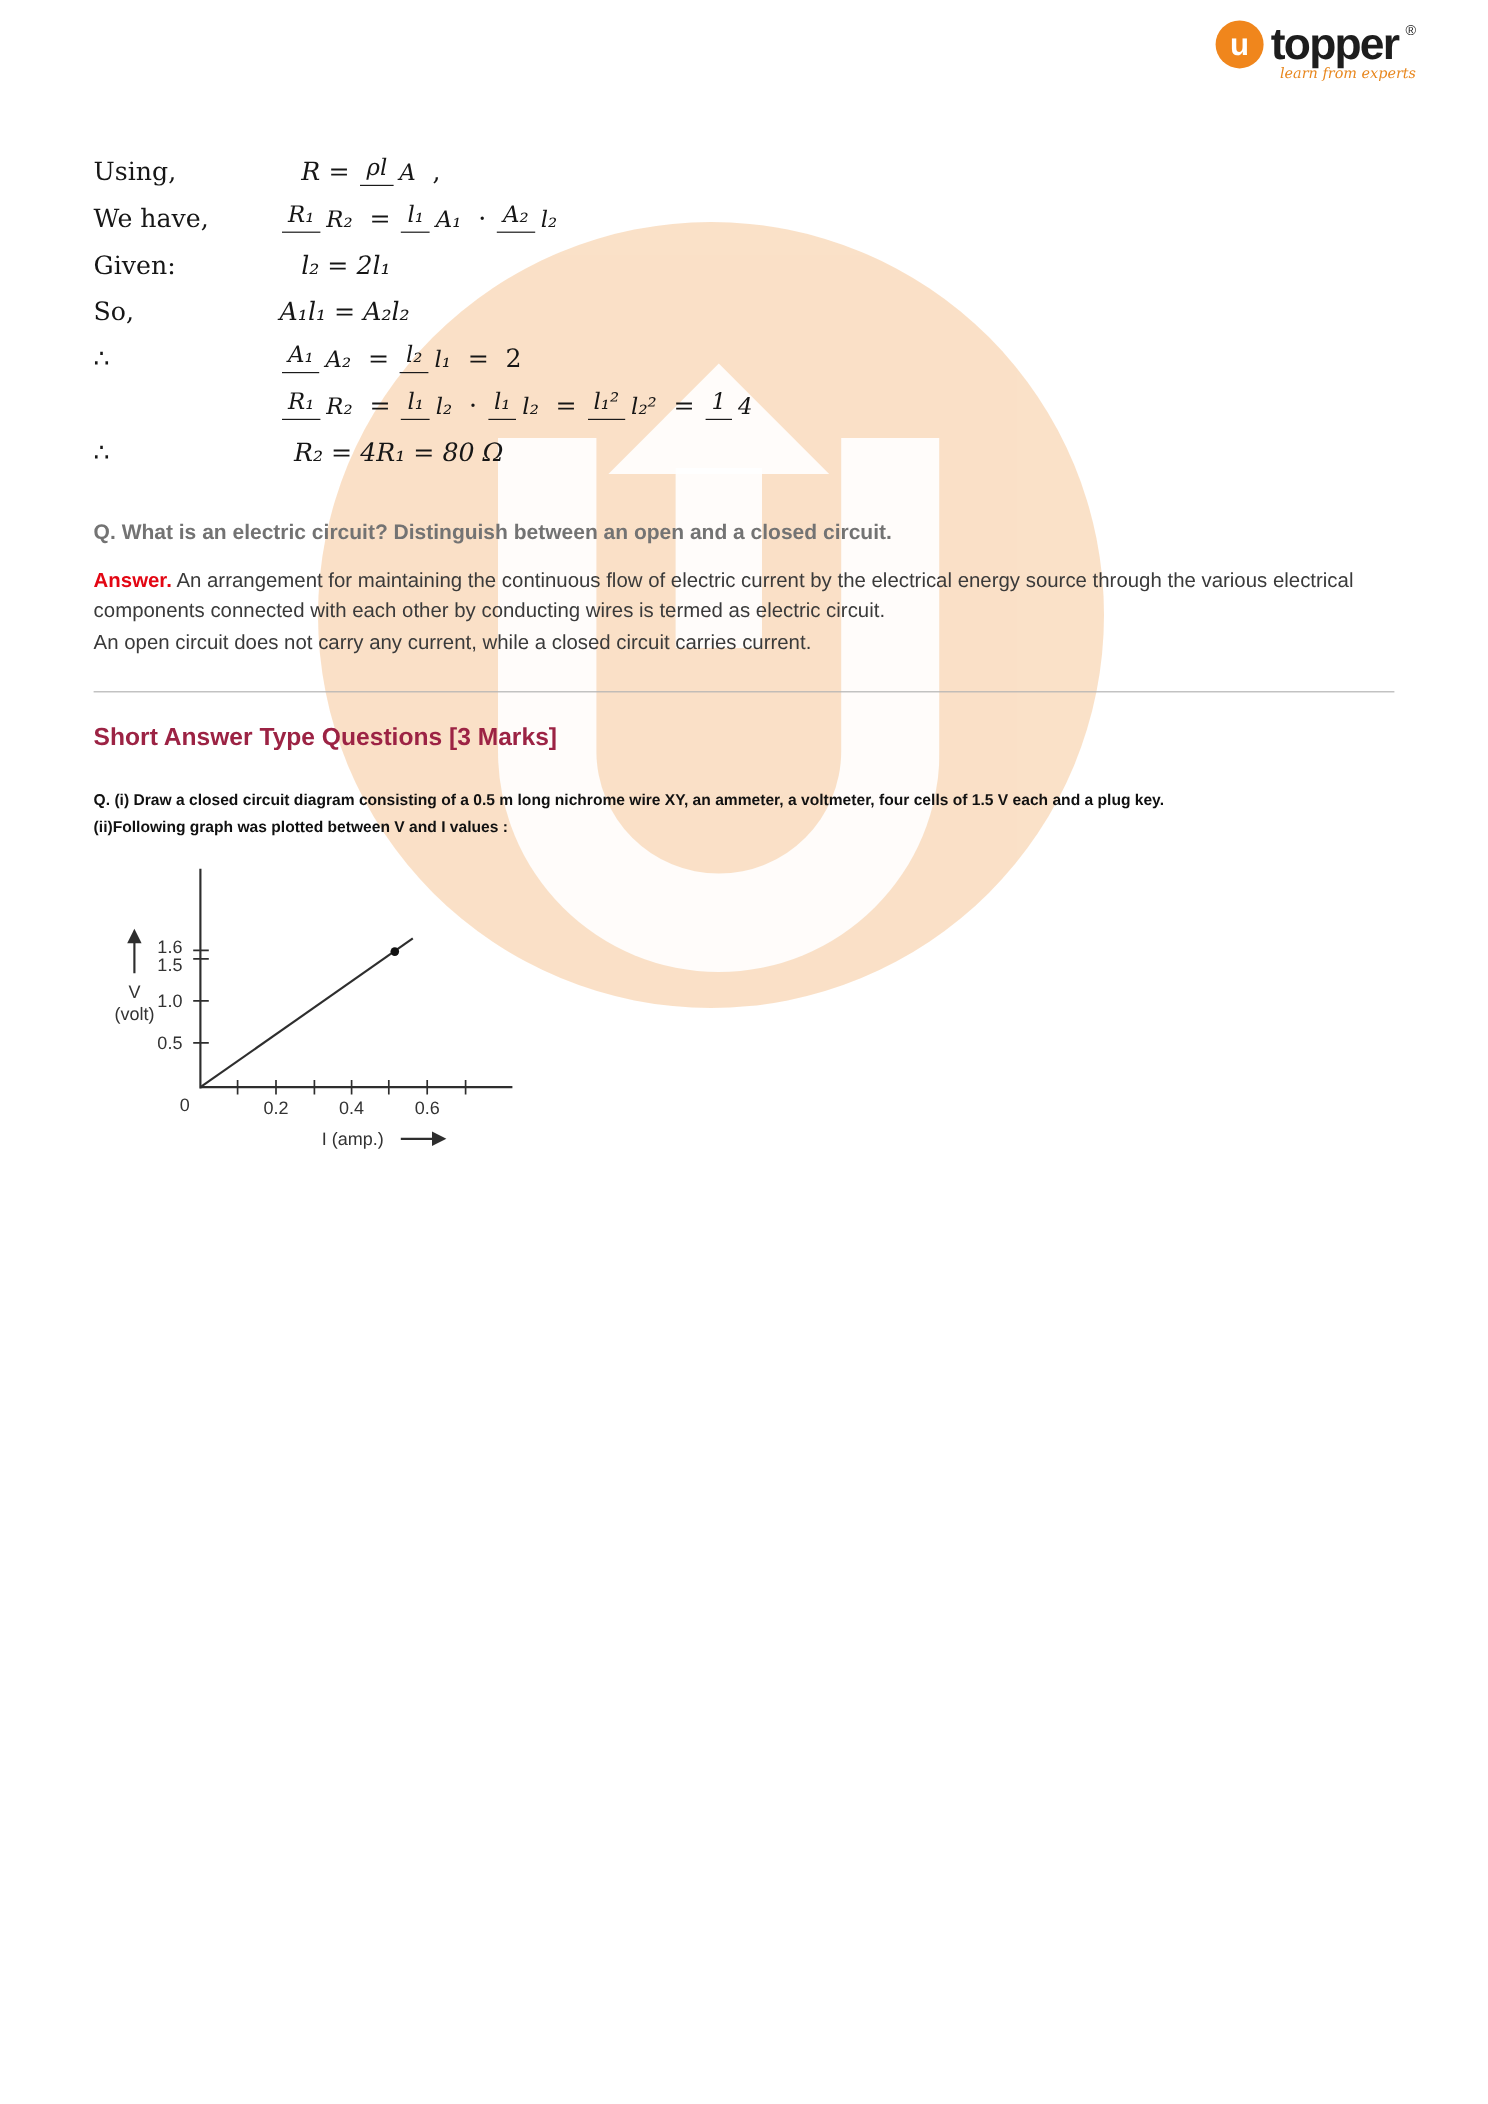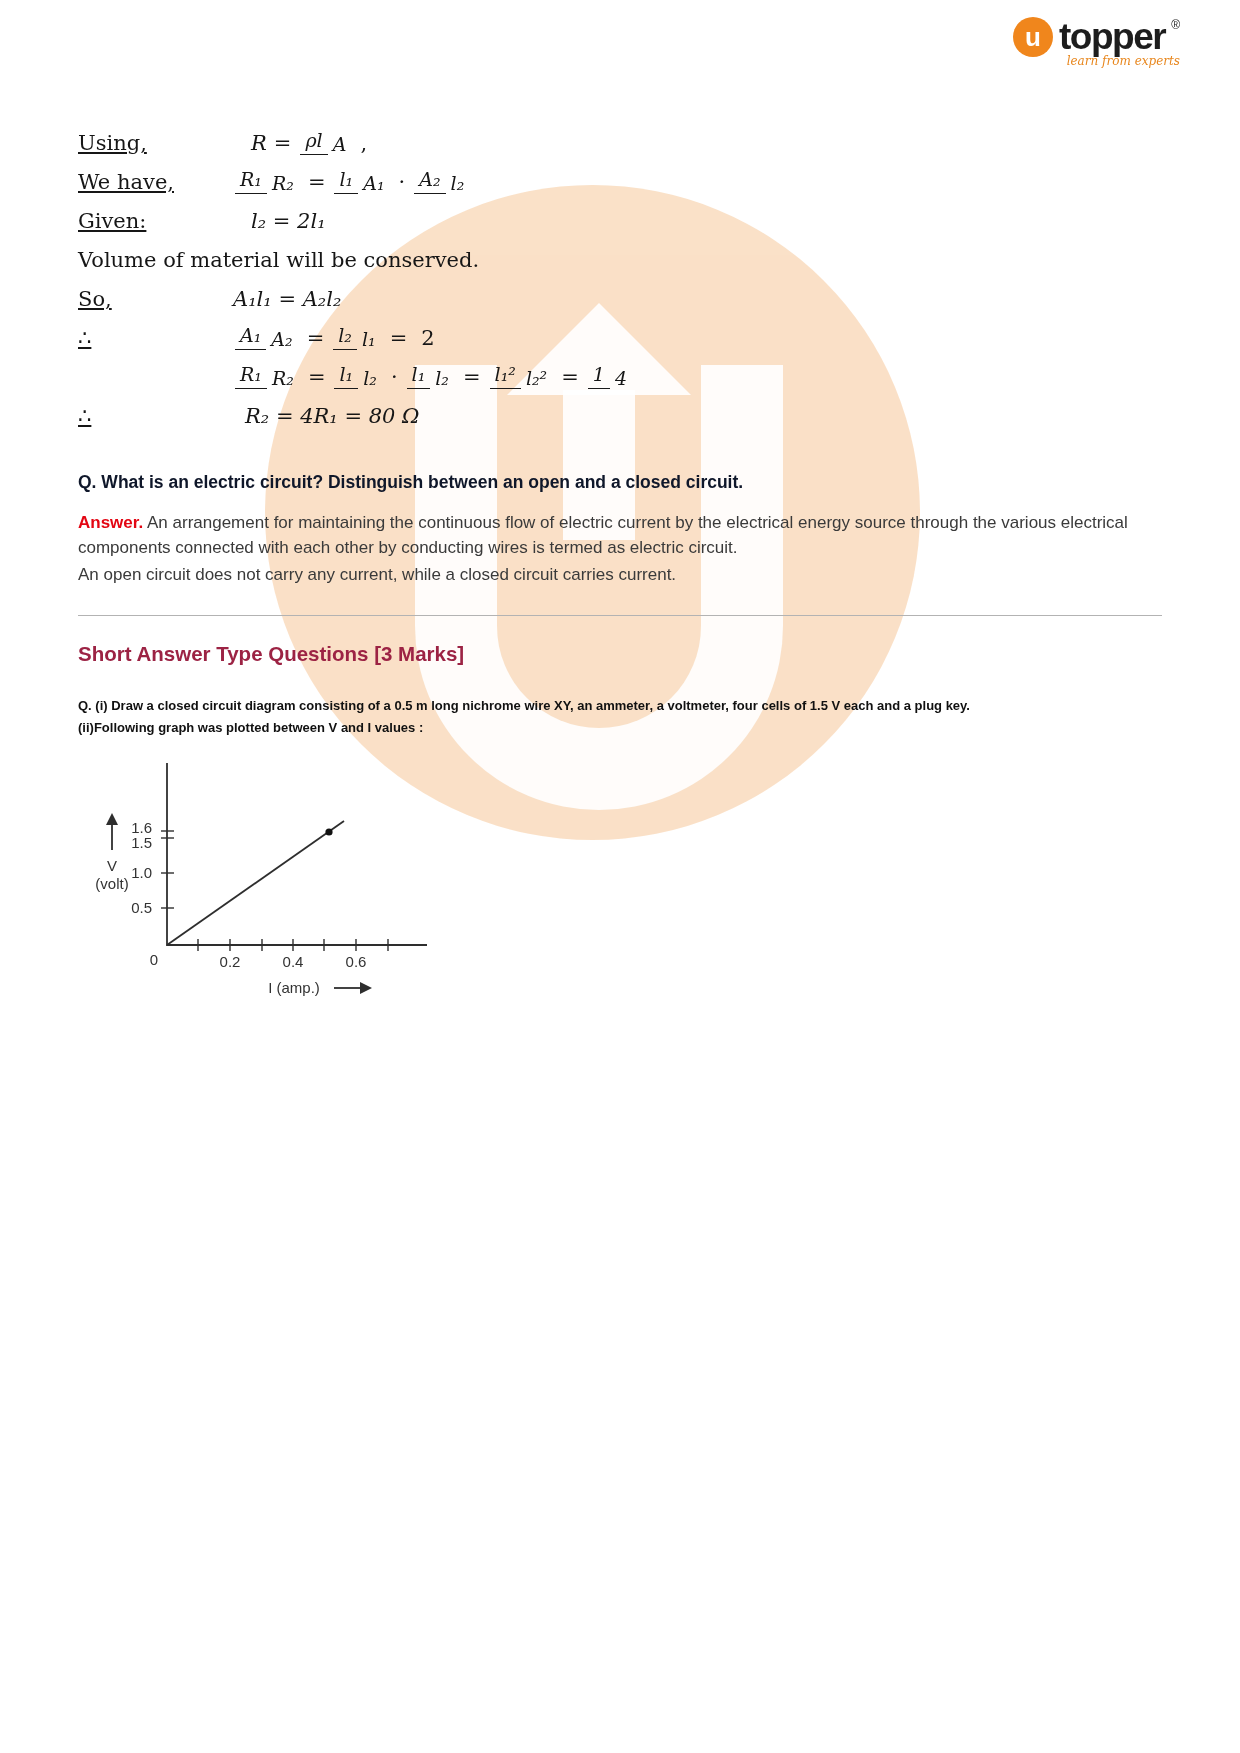--- a/index.html
+++ b/index.html
@@ -41,32 +41,32 @@
   .logo-brand { font-size:37px; font-weight:bold; color:#1d1d1d; letter-spacing:-1.5px; }
   .logo-reg { font-size:12px; color:#1d1d1d; vertical-align:top; position:relative; top:-12px; }
   .logo-tagline { font-family:"DejaVu Serif", serif; font-style:italic; font-size:12px; color:#e8871e; margin-top:-4px; }
 
   
   .content { position:absolute; top:128px; left:78px; right:78px; z-index:2; }
 
   
   .math-block { font-family:"DejaVu Serif", serif; font-size:21px; color:#161616; }
   .mrow { display:flex; align-items:center; margin-bottom:9px; min-height:30px; }
-  .mlabel { flex:0 0 155px; width:155px; font-style:normal;text-decoration:underline; }
+  .mlabel { flex:0 0 155px; width:155px; font-style:normal; }
   .mexpr { display:flex; align-items:center; font-style:italic; }
   .mop { margin:0 7px; font-style:normal; }
   .mi { font-style:italic; }
   .frac { display:inline-flex; flex-direction:row; align-items:center; margin:0 2px; }
   .frac .fnum { padding:0 5px 3px; border-bottom:1.6px solid #1a1a1a; line-height:1.05; font-size:19px; }
   .frac .fden { padding:3px 5px 0; line-height:1.05; font-size:19px; }
   .plainrow { font-style:normal; }
   .pad18 { padding-left:18px; } .pad12 { padding-left:12px; }
 
   
-  .question { font-size:17.5px; font-weight:bold; color:#0f172a; line-height:1.5; margin-top:38px; }
+  .question { font-size:17.5px; font-weight:bold; color:#737373; line-height:1.5; margin-top:38px; }
   .answer { font-size:17px; color:#3a3a3a; line-height:1.45; margin-top:16px; }
   .answer .ans-label { color:#e30613; font-weight:bold;text-align:center; }
   .answer-p2 { font-size:17px; color:#3a3a3a; line-height:1.45; margin-top:2px; }
 
   .divider { border:none; border-top:1px solid #b3b3b3; margin:28px 0 26px 0; }
 
   .section-heading { font-size:20.5px; font-weight:bold; color:#9c2344; margin-bottom:30px; }
 
   .q2-part { font-size:13px; font-weight:bold; color:#111; line-height:1.5; }
   .q2-part2 { margin-top:2px; }
@@ -143,23 +143,20 @@
         </span>
       </div>
 
       <div class="mrow">
         <span class="mlabel">Given:</span>
         <span class="mexpr pad18">
           <span class="mi">l₂ = 2l₁</span>
         </span>
       </div>
 
-      <div class="mrow plainrow">
-        <span>Volume of material will be conserved.</span>
-      </div>
 
       <div class="mrow">
         <span class="mlabel">So,</span>
         <span class="mexpr">
           <span class="mi">A₁l₁ = A₂l₂</span>
         </span>
       </div>
 
       <div class="mrow">
         <span class="mlabel">∴</span>

